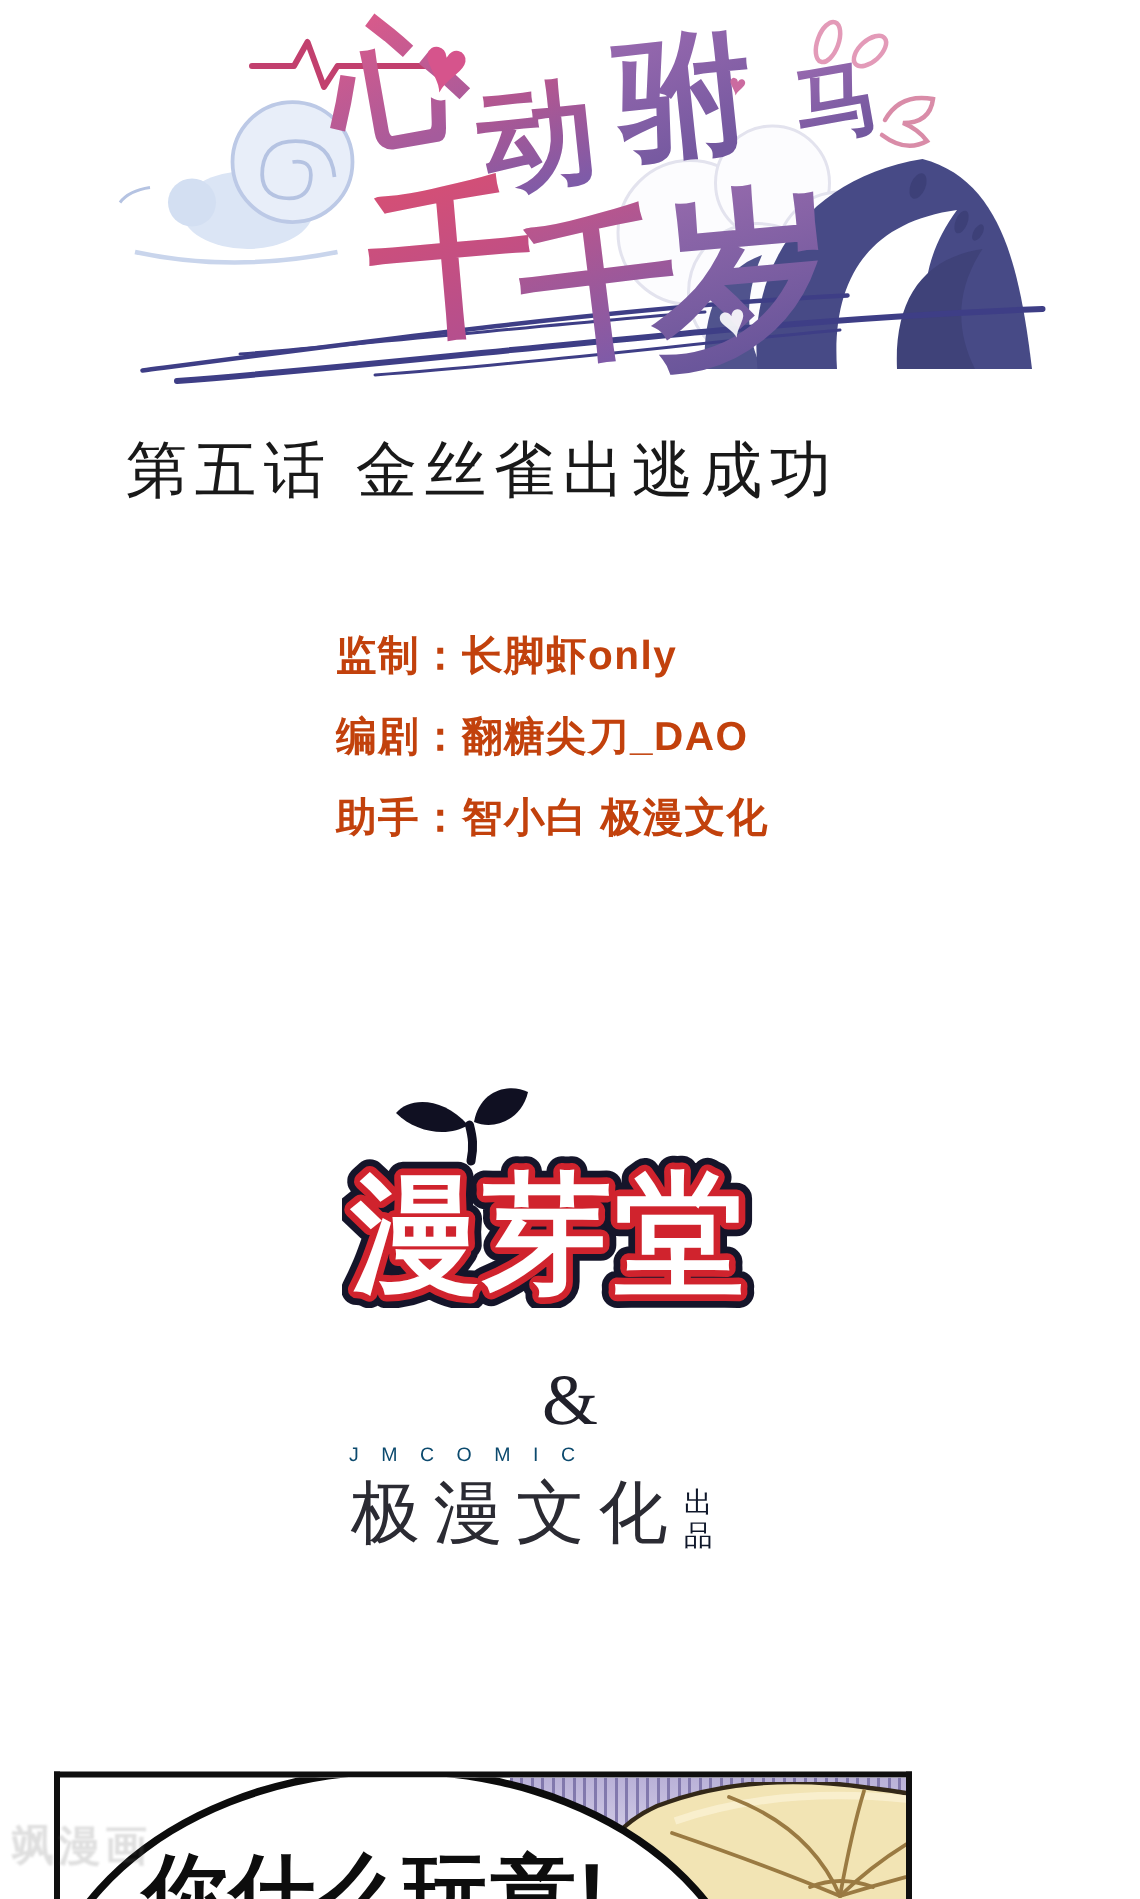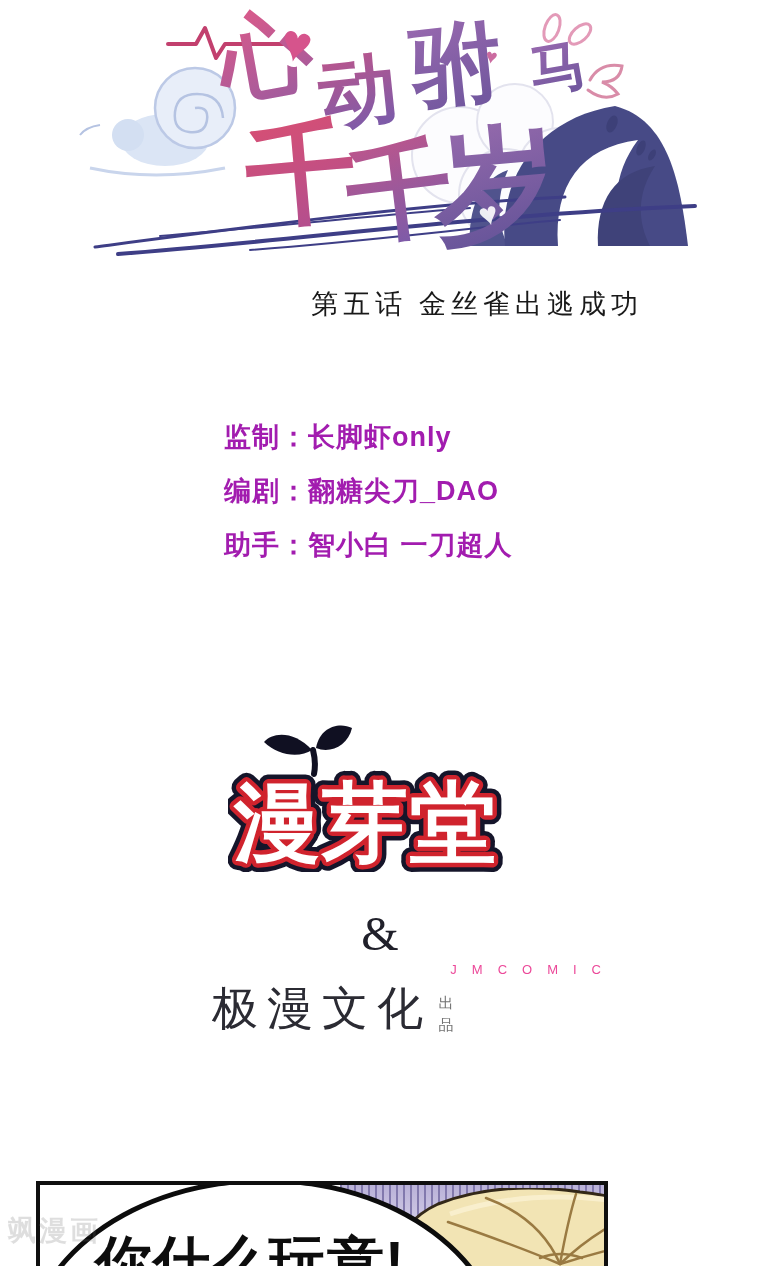--- a/index.html
+++ b/index.html
@@ -7,49 +7,49 @@
     width:760px;height:1266px;position:relative;overflow:hidden;
     background:#ffffff;
     font-family:"Liberation Sans","DejaVu Sans",sans-serif;
   }
   
   .logo-wrap{position:absolute;left:0;top:0;width:760px;height:270px;}
   .logo-wrap svg{display:block;}
   .logo-char{font-family:"Liberation Sans","DejaVu Sans",sans-serif;font-weight:bold;}
   
   .chapter-title{
-    position:absolute;left:0;top:288px;width:643px;text-align:right;
+    position:absolute;left:0;top:288px;width:643px;text-align:center;
     font-family:"Liberation Serif","DejaVu Serif",serif;
-    font-size:27px;letter-spacing:5px;color:#191919;line-height:1.25;
+    font-size:41px;letter-spacing:5px;color:#191919;line-height:1.25;
   }
   
   .credits{position:absolute;left:224px;top:410px;}
-  .credit-row{height:54px;line-height:54px;font-size:27px;font-weight:600;color:#a21caf;white-space:nowrap;}
+  .credit-row{height:54px;line-height:54px;font-size:27px;font-weight:600;color:#c2410c;white-space:nowrap;}
   .credit-label{letter-spacing:1px;}
   .credit-name{letter-spacing:1px;}
   
   .manyatang{position:absolute;left:228px;top:724px;}
   .myt-text{font-family:"Liberation Sans","DejaVu Sans",sans-serif;font-weight:bold;letter-spacing:2px;}
   .ampersand{
     position:absolute;left:0;top:906px;width:760px;text-align:center;
     font-family:"Liberation Serif","DejaVu Serif",serif;font-size:48px;color:#20202a;
   }
   .jmcomic-en{
-    position:absolute;left:0;top:962px;width:616px;text-align:right;
+    position:absolute;left:0;top:962px;width:616px;text-align:center;
     font-size:13px;letter-spacing:15px;padding-left:15px;box-sizing:border-box;
-    color:#ec4899;font-weight:400;
+    color:#0c4a6e;font-weight:400;
   }
   .jmcomic-cn-row{
     position:absolute;left:0;top:978px;width:670px;
-    display:flex;justify-content:center;align-items:center;
+    display:flex;justify-content:center;align-items:center;padding-left:22px;
   }
   .jmcomic-cn{font-size:46px;letter-spacing:9px;color:#2b2b33;font-weight:400;}
   .chupin{
-    display:inline-block;width:24px;font-size:15px;line-height:22px;
-    word-break:break-all;color:#737373;margin-left:2px;margin-top:10px;text-align:center;
+    display:inline-block;width:24px;font-size:19px;line-height:22px;
+    word-break:break-all;color:#0f172a;margin-left:2px;margin-top:10px;
   }
   
   .panel{
     position:absolute;left:36px;top:1181px;width:572px;height:85px;
     border:4px solid #0f0f0f;border-bottom:none;background:#ffffff;
     overflow:hidden;box-sizing:border-box;
   }
   .speedlines{
     position:absolute;left:300px;right:0;top:0;bottom:0;
     background:
@@ -155,21 +155,21 @@
 <div class="chapter-title">第五话 金丝雀出逃成功</div>
 
 <div class="credits">
   <div class="credit-row">
     <span class="credit-label">监制：</span><span class="credit-name">长脚虾only</span>
   </div>
   <div class="credit-row">
     <span class="credit-label">编剧：</span><span class="credit-name">翻糖尖刀_DAO</span>
   </div>
   <div class="credit-row">
-    <span class="credit-label">助手：</span><span class="credit-name">智小白 一刀超人</span>
+    <span class="credit-label">助手：</span><span class="credit-name">智小白 极漫文化</span>
   </div>
 </div>
 
 <div class="manyatang">
   <svg width="290" height="148" viewBox="0 0 290 148">
     <g>
       <path d="M84 26 C66 6 44 8 36 18 C50 32 72 34 84 26 Z" fill="#101022"></path>
       <path d="M88 24 C92 2 112 -2 124 4 C120 22 102 30 88 24 Z" fill="#101022"></path>
       <path d="M86 50 C88 40 87 34 85 26" fill="none" stroke="#101022" stroke-width="6" stroke-linecap="round"></path>
     </g>

